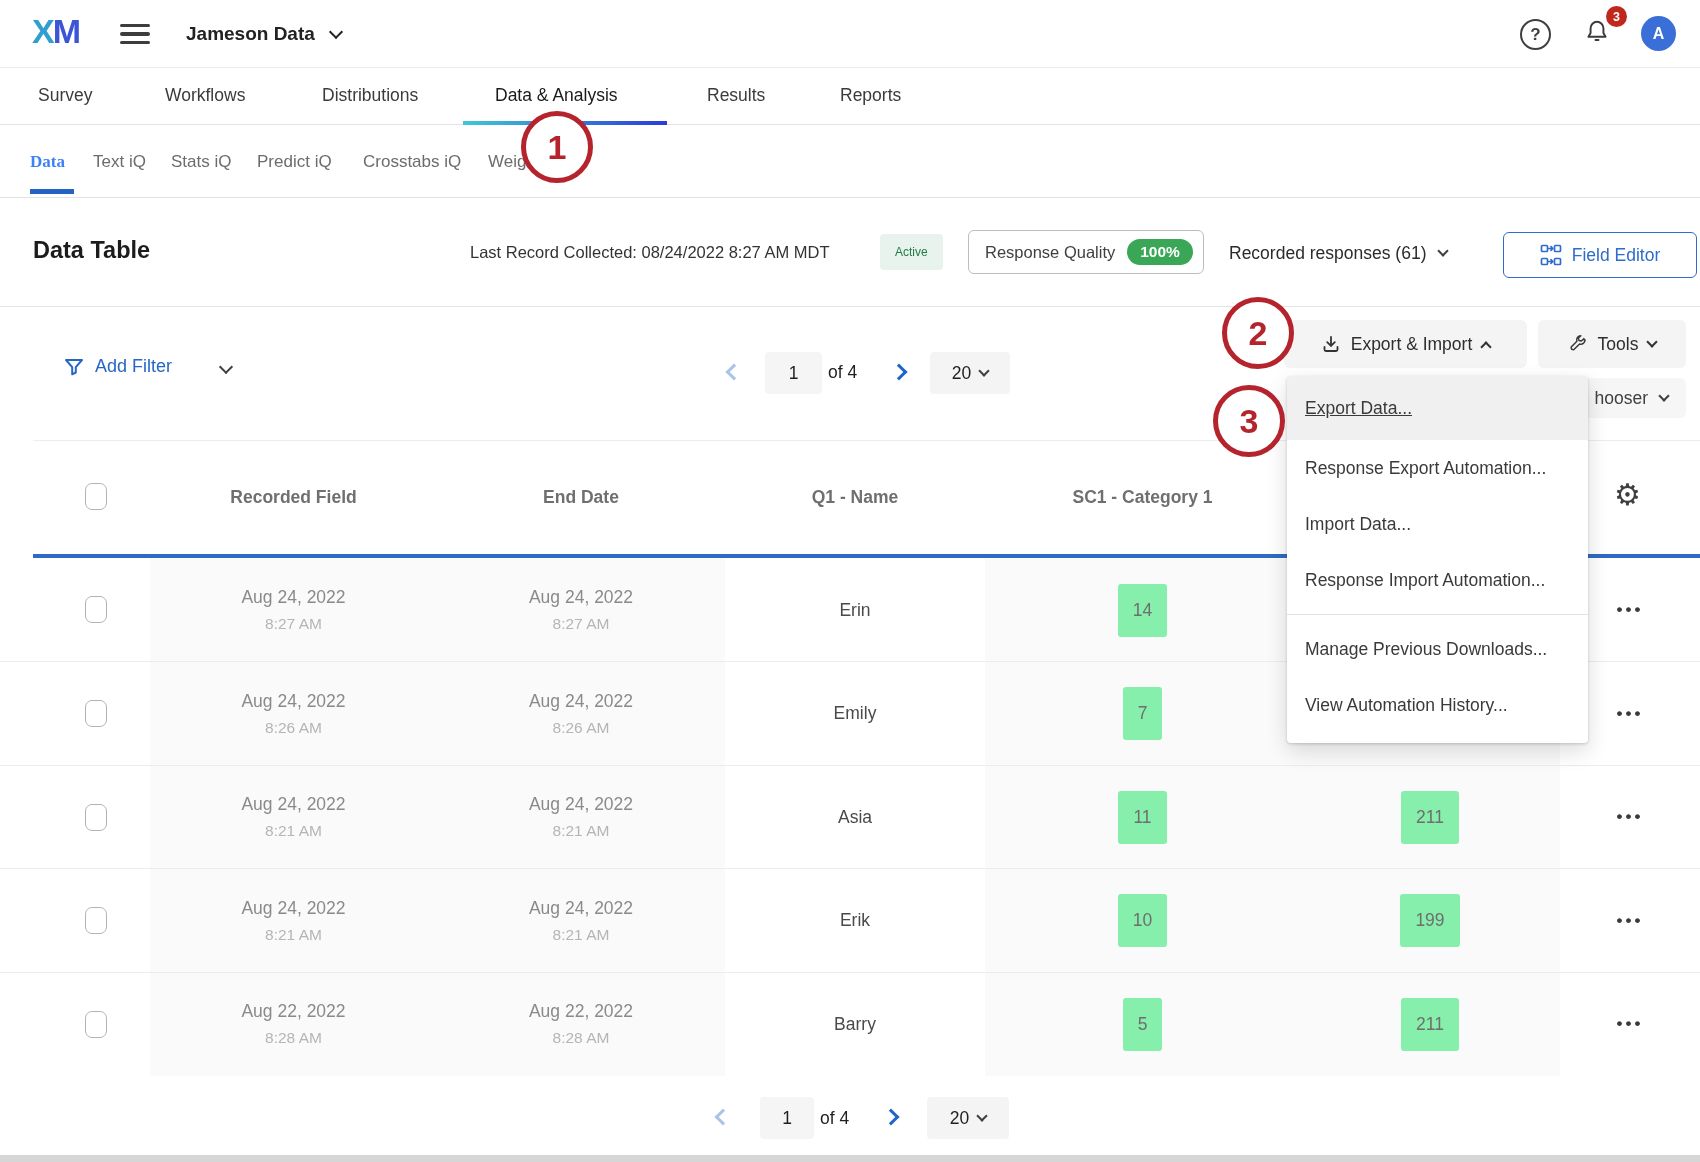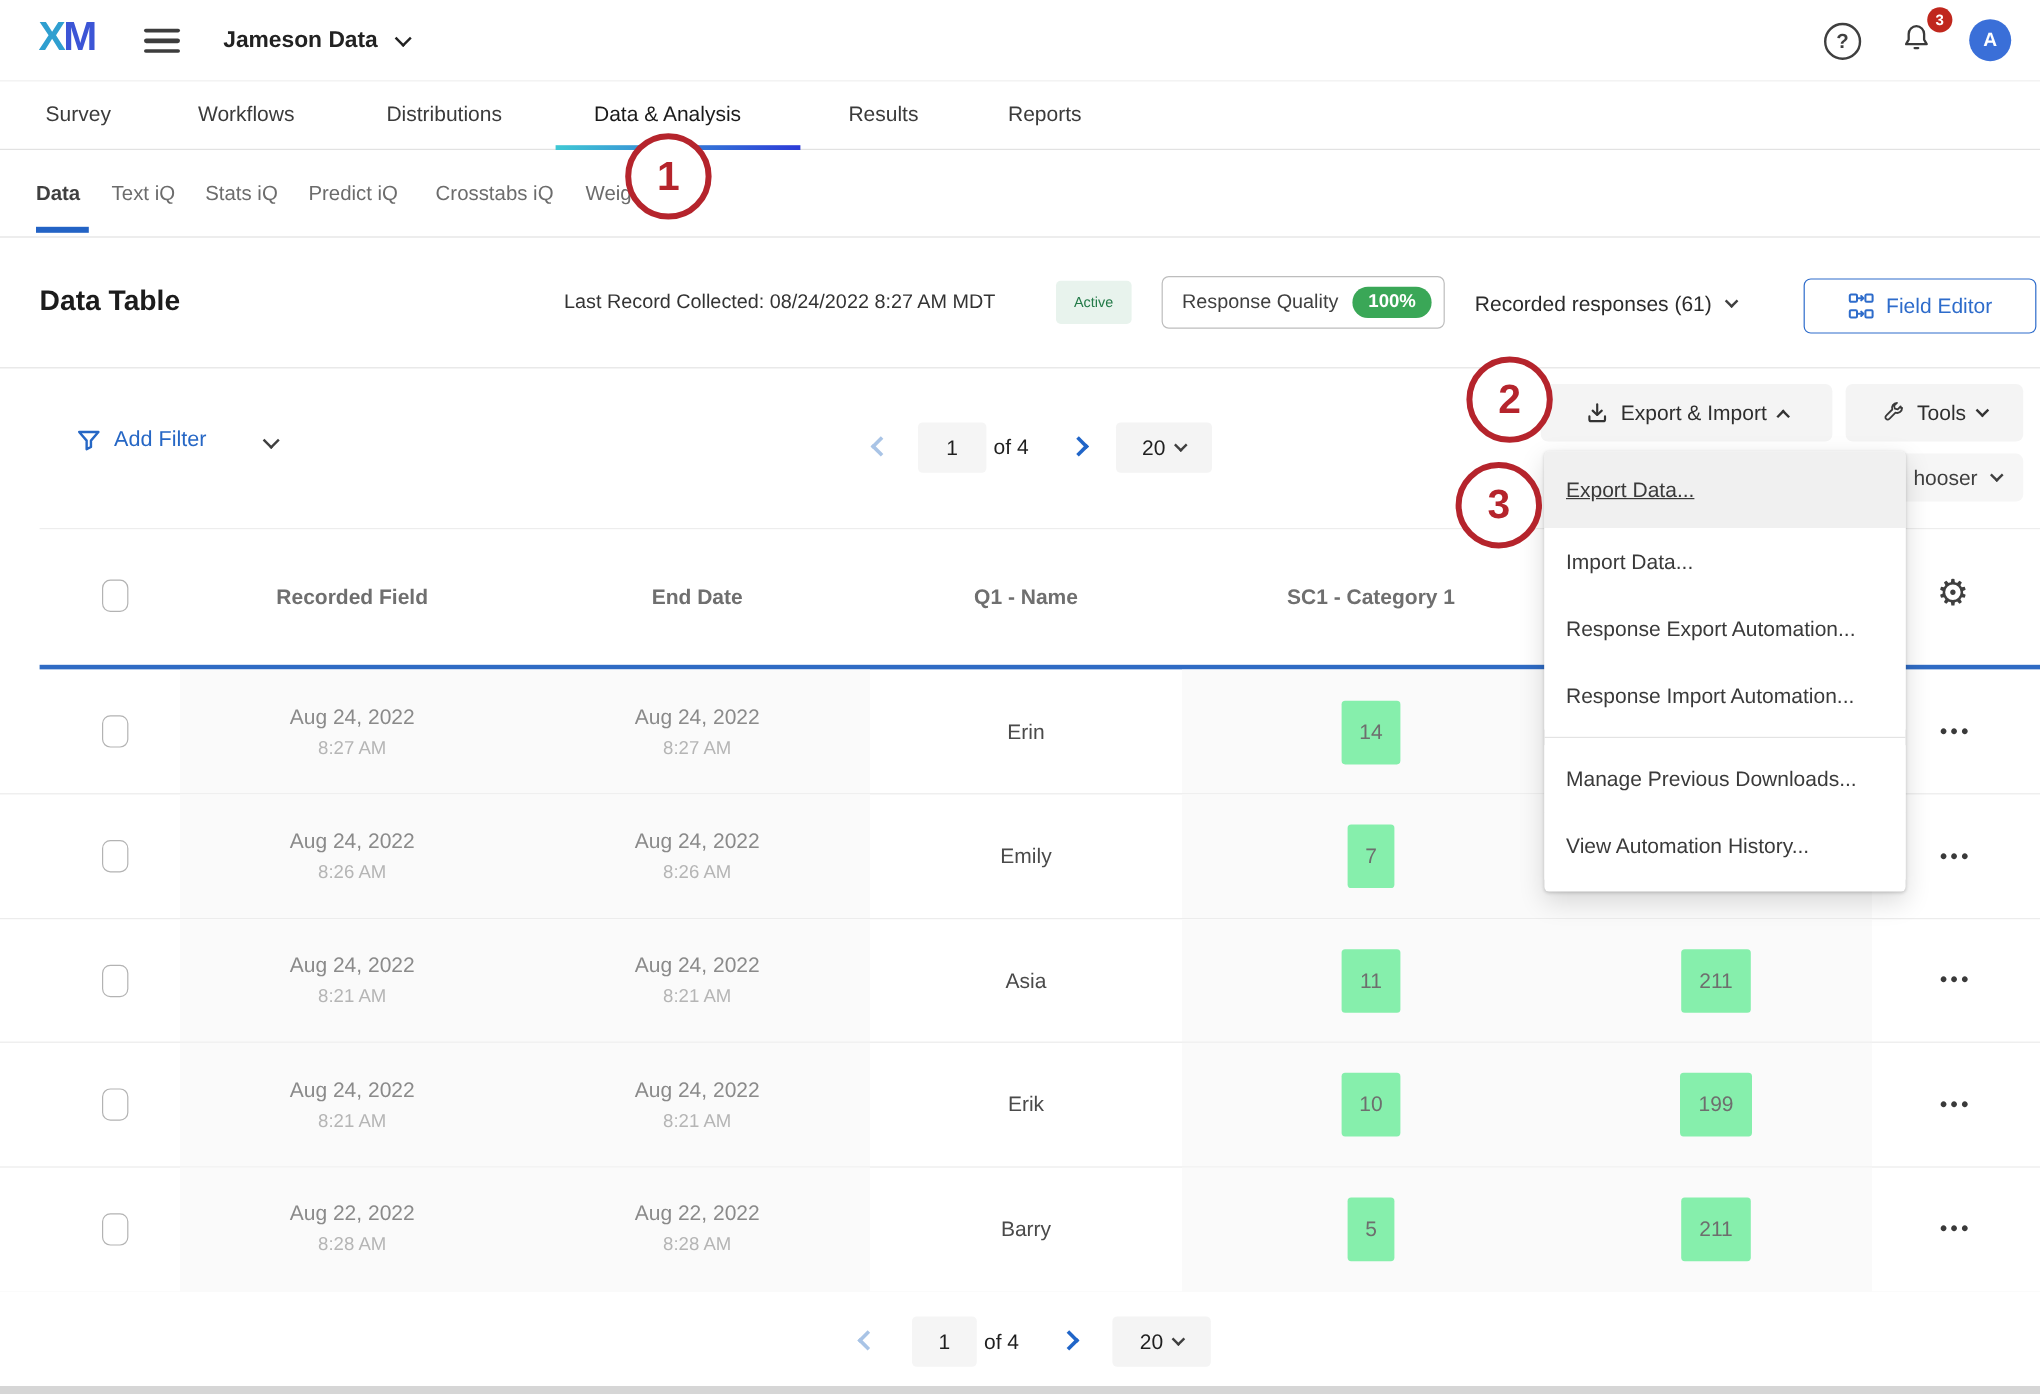--- a/index.html
+++ b/index.html
@@ -30,21 +30,21 @@
 
   
   .mainnav { position:absolute; top:68px; left:0; right:0; height:57px; border-bottom:1px solid #e2e2e2; background:#fff; }
   .mtab { position:absolute; top:17px; font-size:17.5px; color:#3b3b3b; }
   .mtab.active { color:#1a1a1a; }
   .mtab-underline { position:absolute; left:463px; top:53px; width:204px; height:4px; background:linear-gradient(90deg,#3fc8d4,#2c3bd8); }
 
   
   .subnav { position:absolute; top:125px; left:0; right:0; height:73px; border-bottom:1px solid #e2e2e2; background:#fff; }
   .stab { position:absolute; top:27px; font-size:17px; color:#6c6c6c; }
-  .stab.active { color:#404040; font-weight:700; }
+  .stab.active { color:#3b82f6; font-weight:700;font-family:Liberation Serif, serif; }
   .stab-underline { position:absolute; left:30px; top:64px; width:44px; height:5px; background:#2363c5; }
 
   
   .page-title { position:absolute; left:33px; top:237px; font-size:23.5px; font-weight:700; color:#1c1c1c; }
   .meta { position:absolute; left:470px; top:243px; font-size:16.5px; color:#333; }
   .badge-active { position:absolute; left:880px; top:234px; height:36px; line-height:36px; padding:0 15px; background:#e8f3ed; color:#237a48; font-size:12px; border-radius:4px; }
   .rq-box { position:absolute; left:968px; top:230px; height:44px; border:1px solid #bdbdbd; border-radius:6px; display:flex; align-items:center; gap:12px; padding:0 10px 0 16px; background:#fff; }
   .rq-label { font-size:16.5px; color:#3f3f3f; }
   .rq-pill { background:#3aa757; color:#fff; font-size:15.5px; font-weight:700; padding:4px 13px; border-radius:999px; }
   .recorded { position:absolute; left:1229px; top:238px; height:30px; display:flex; align-items:center; gap:13px; font-size:17.5px; color:#2b2b2b; }
@@ -210,22 +210,22 @@
     <span class="chev down sm" style="color:#333" data-interactable="false"></span>
   </div>
 
   <div class="chooser-btn" data-interactable="true">
     <span data-interactable="false">hooser</span>
     <span class="chev down sm" data-interactable="false"></span>
   </div>
 
   <div class="menu" id="menu" data-interactable="false">
       <div class="menu-item first" data-interactable="true">Export Data...</div>
+      <div class="menu-item" data-interactable="true">Response Export Automation...</div>
       <div class="menu-item" data-interactable="true">Import Data...</div>
-      <div class="menu-item" data-interactable="true">Response Export Automation...</div>
       <div class="menu-item" data-interactable="true">Response Import Automation...</div>
       <div class="menu-divider" data-interactable="false"></div>
       <div class="menu-item" data-interactable="true">Manage Previous Downloads...</div>
       <div class="menu-item" data-interactable="true">View Automation History...</div>
     </div>
 
   <div class="thead-topline" data-interactable="false"></div>
   <div class="checkbox hdr-check" data-interactable="true"></div>
   <div class="th" style="left:150px; width:287px" data-interactable="true">Recorded Field</div>
   <div class="th" style="left:437px; width:288px" data-interactable="true">End Date</div>

